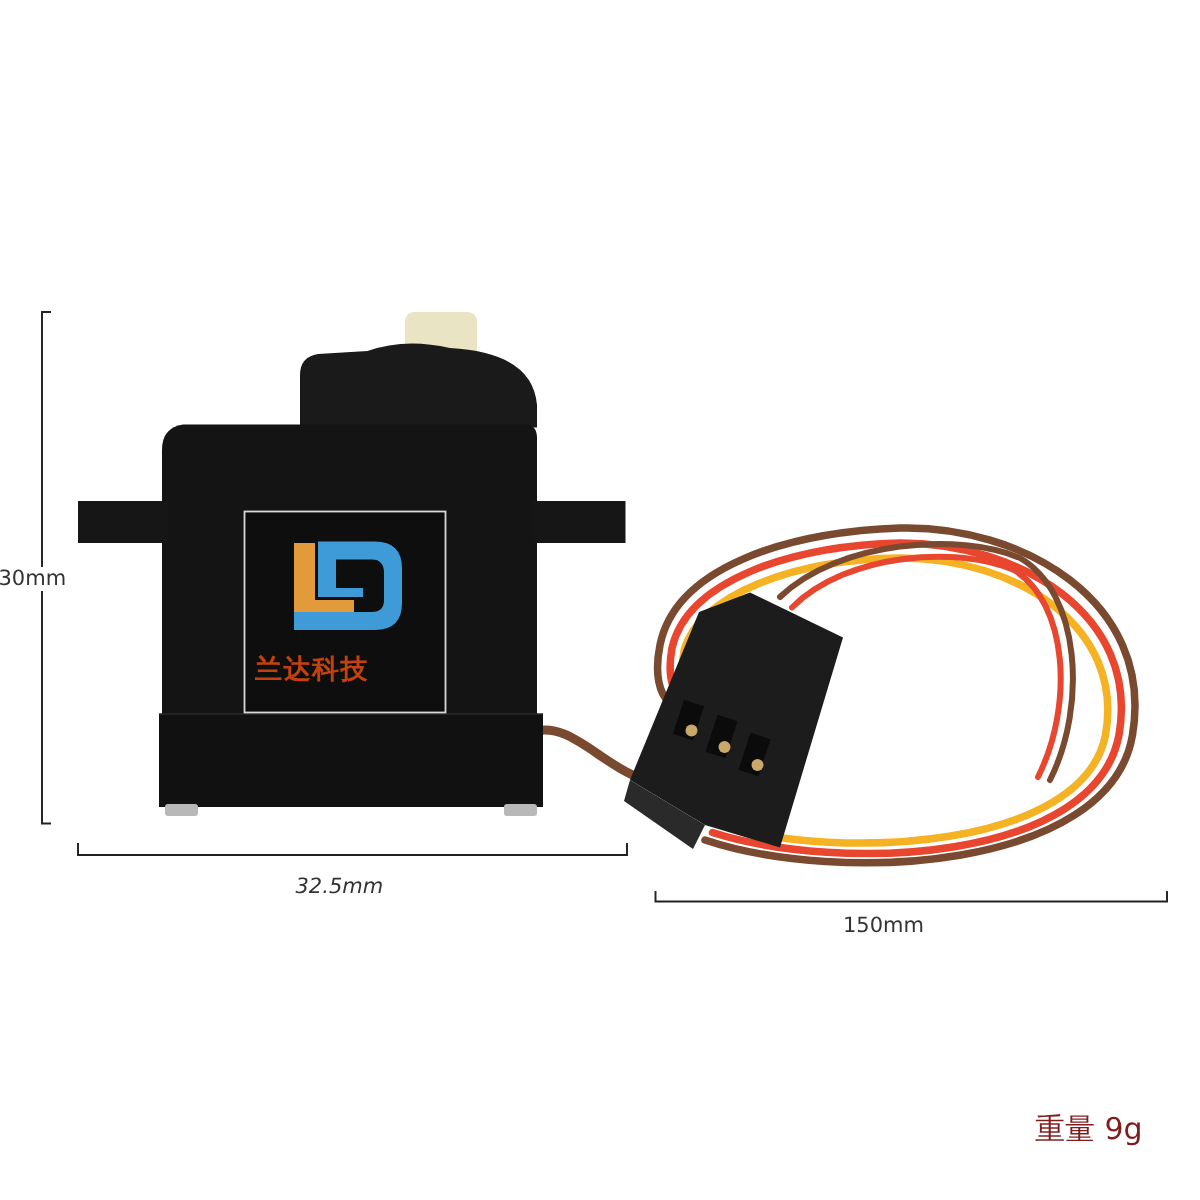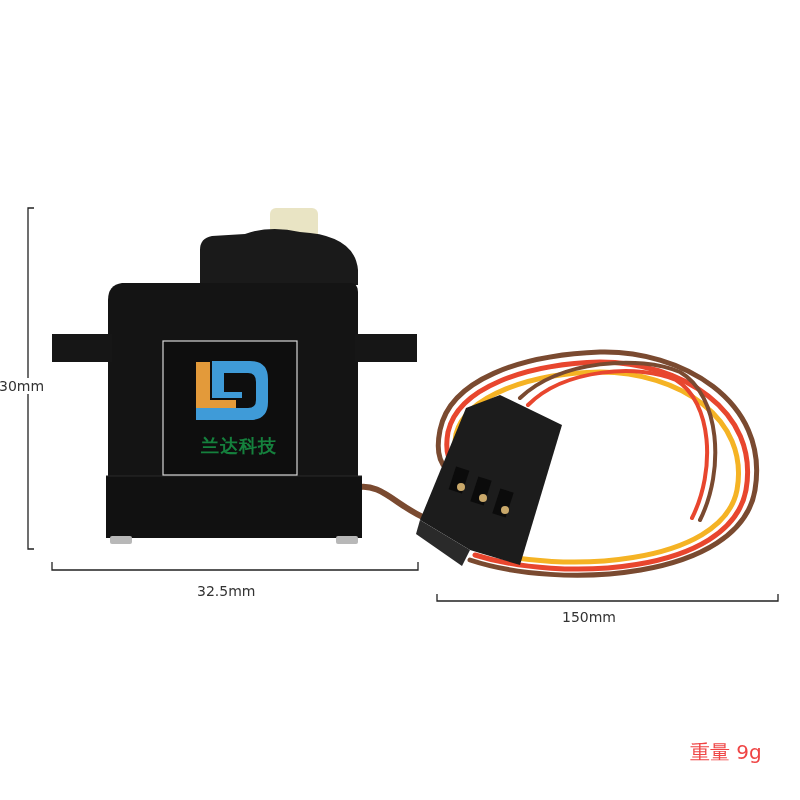--- a/index.html
+++ b/index.html
@@ -1,20 +1,20 @@
 <!DOCTYPE html>
 <html><head>
 <meta charset="utf-8">
 <style>
   html, body { margin: 0; padding: 0; background: #ffffff; }
   body { width: 800px; height: 800px; position: relative; overflow: hidden;
          font-family: "DejaVu Sans", "Liberation Sans", sans-serif; color: #333; }
   .abs { position: absolute; }
   .dim-label { font-size: 14px; color: #333; white-space: nowrap; }
-  .weight { font-size: 20px; color: #ef4444; white-space: nowrap; }
+  .weight { font-size: 20px; color: #7f1d1d; white-space: nowrap; }
   svg { position: absolute; left: 0; top: 0; }
 </style>
 </head>
 <body>
 
 <svg width="800" height="800" viewBox="0 0 800 800">
 
   <g stroke="#222" stroke-width="1.3" fill="none">
     <path d="M34 208 H28 V549 H34"></path>
   </g>
@@ -67,19 +67,19 @@
     <rect x="163" y="341" width="134" height="134" fill="#0e0e0e" stroke="#d8d8d8" stroke-width="1.2"></rect>
 
     <g>
       <rect x="196" y="362" width="14" height="52" fill="#e39a3a"></rect>
       <rect x="196" y="400" width="40" height="14" fill="#e39a3a"></rect>
       <path d="M212 361 H250 Q268 361 268 379 V402 Q268 420 250 420 H196 V408 H248 Q256 408 256 400 V382 Q256 373 248 373 H224 V392 H242 V398 H212 Z" fill="#3f9bd8"></path>
     </g>
   </g>
 </svg>
 
-<div class="abs" style="left:201px; top:434px; font-size:18px; font-weight:bold; color:#15803d; letter-spacing:1px;">兰达科技</div>
+<div class="abs" style="left:170px; top:434px; font-size:18px; font-weight:bold; color:#c2410c; letter-spacing:1px;">兰达科技</div>
 
 <div class="abs dim-label" style="left:-2px; top:378px; background:#fff; padding:0 1px;">30mm</div>
-<div class="abs dim-label" style="left:197px; top:583px;">32.5mm</div>
+<div class="abs dim-label" style="left:197px; top:583px;font-style:italic;">32.5mm</div>
 <div class="abs dim-label" style="left:562px; top:609px;">150mm</div>
 
 <div class="abs weight" style="left:690px; top:739px;">重量 9g</div>
 
 </body></html>

